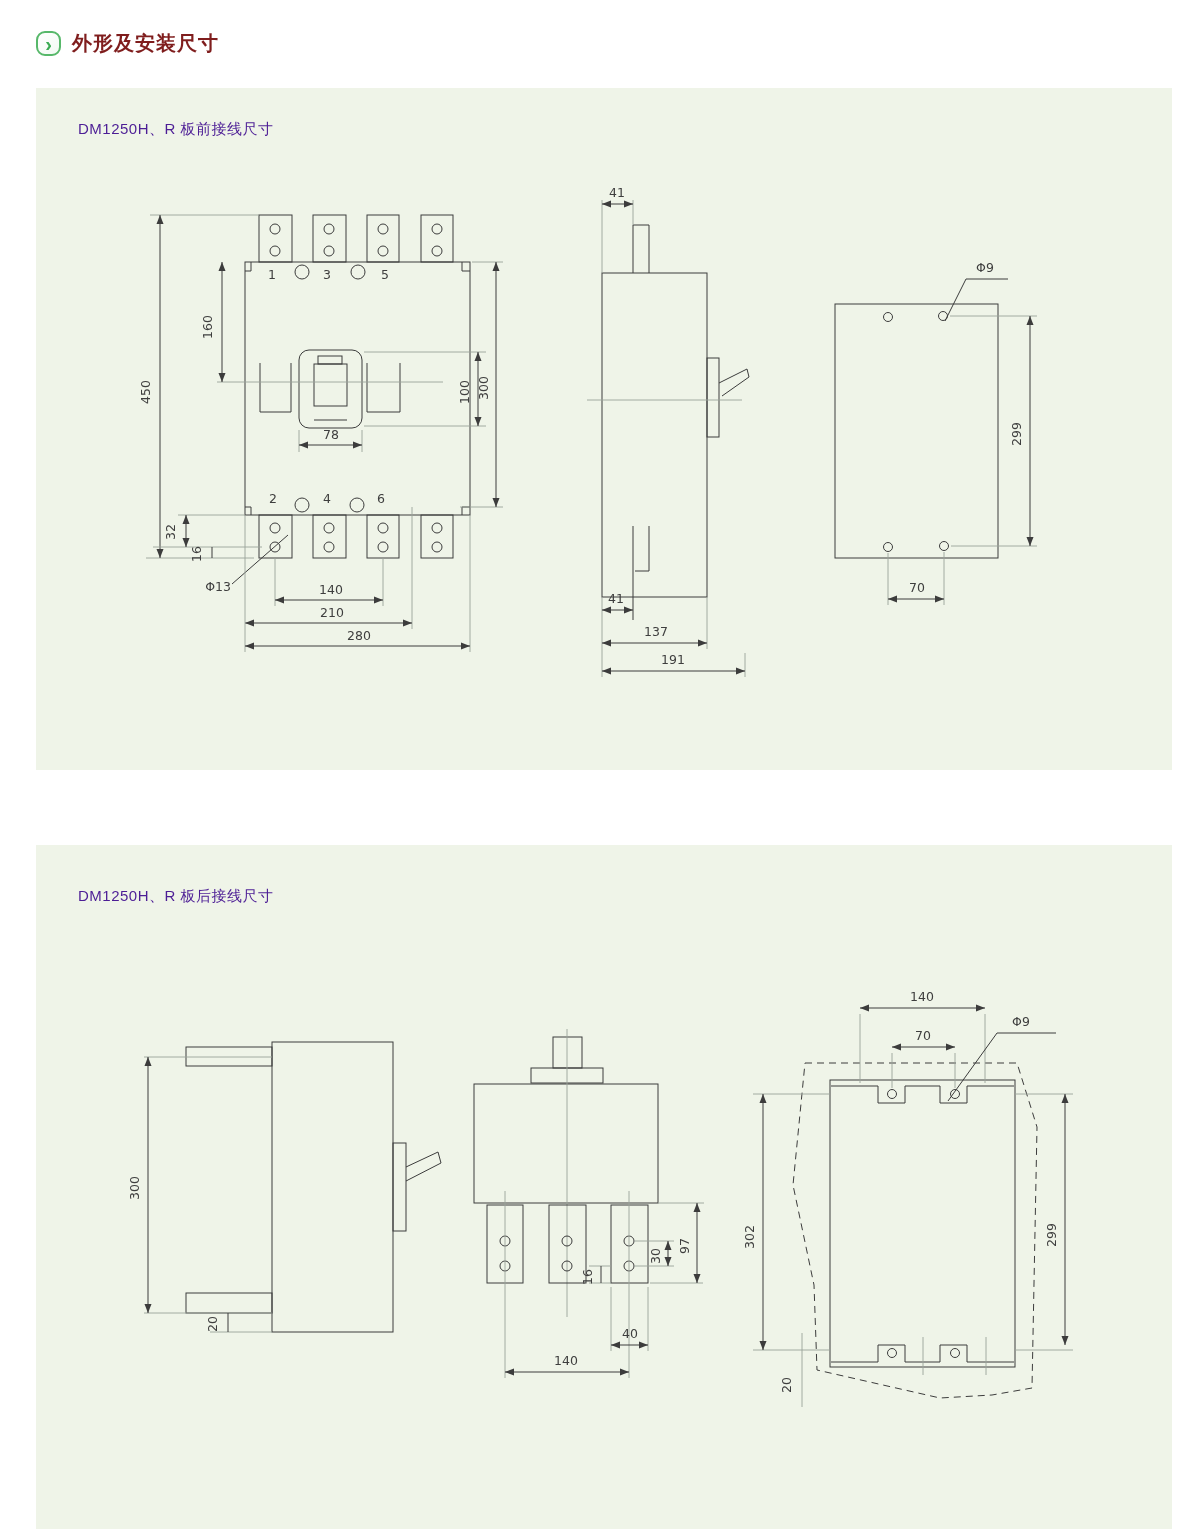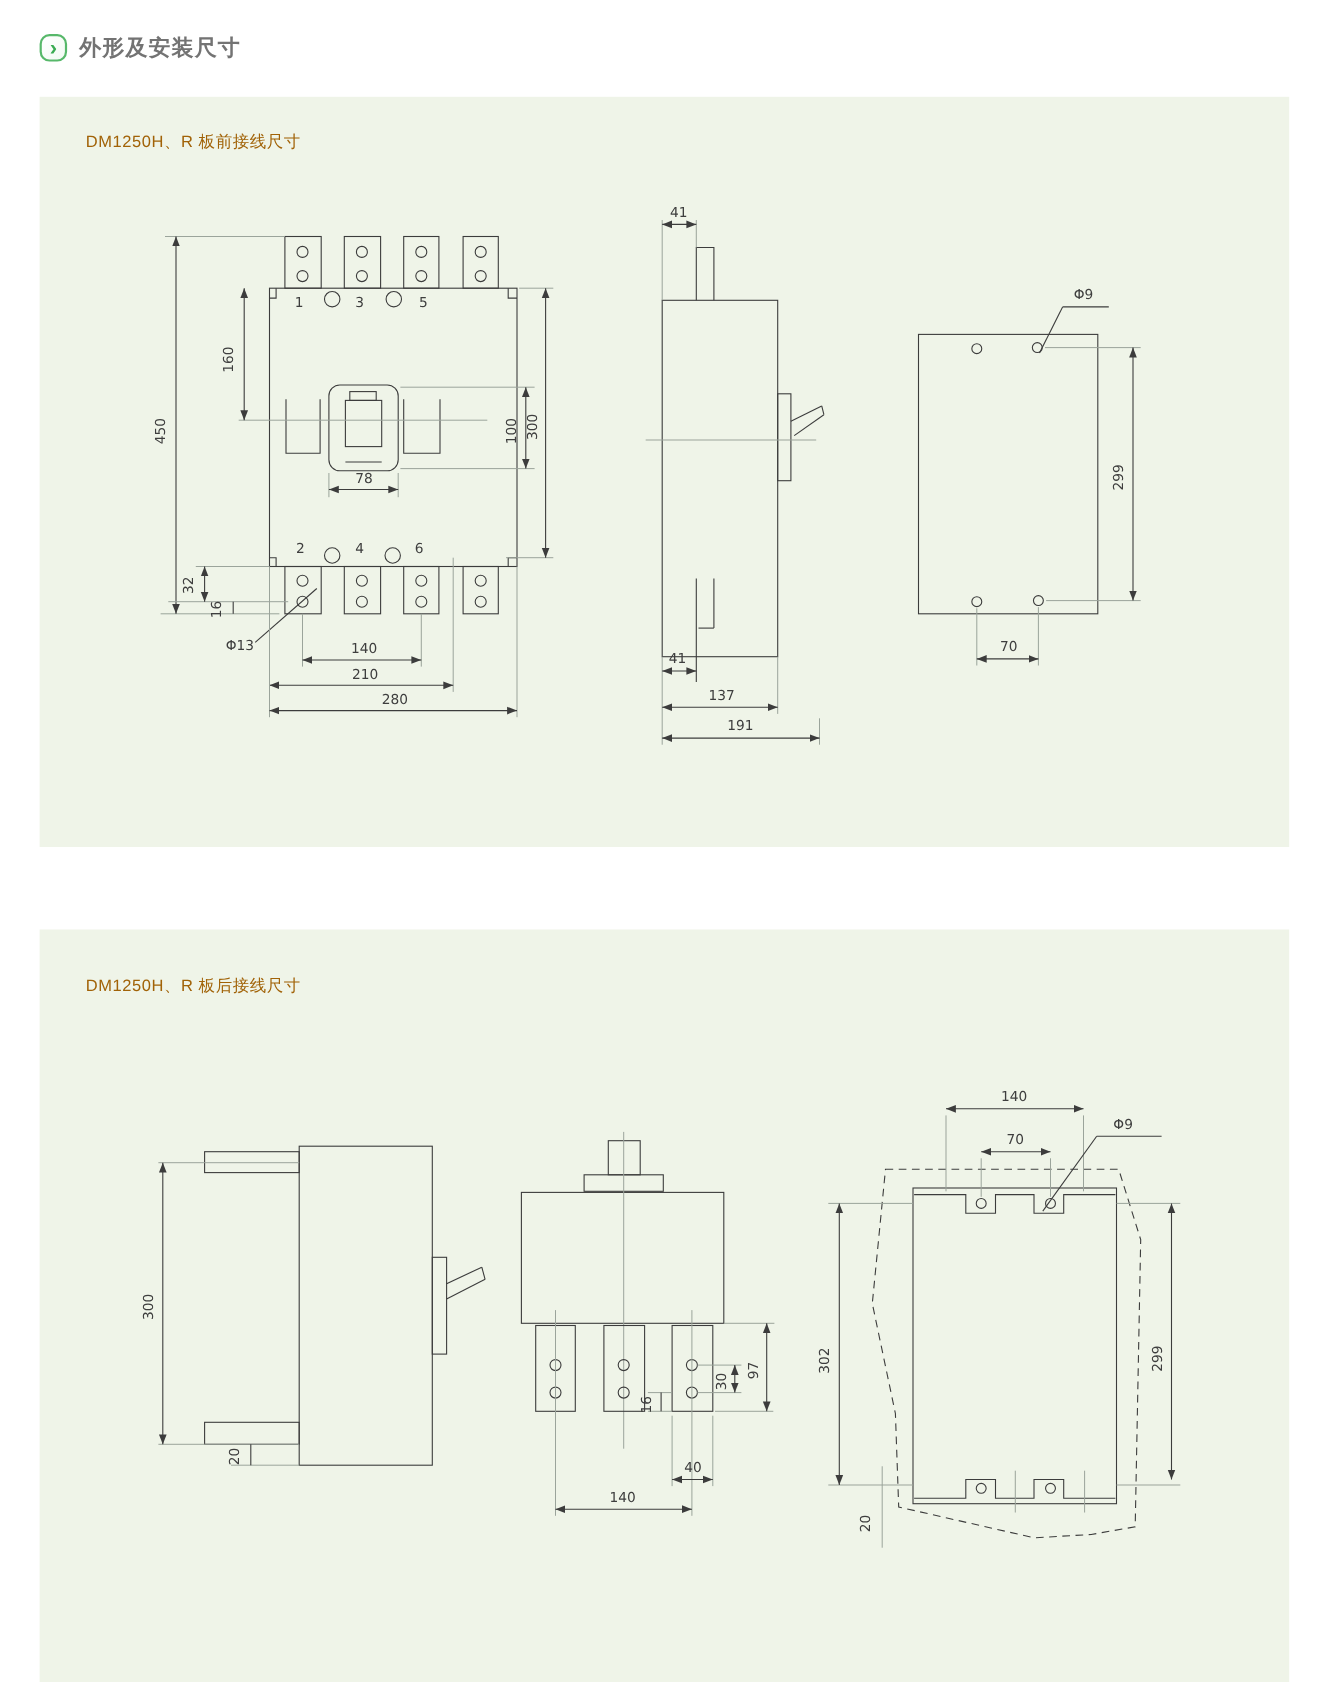--- a/index.html
+++ b/index.html
@@ -1,25 +1,25 @@
 <!DOCTYPE html>
 <html><head>
 <meta charset="utf-8">
 <style>
   html,body{margin:0;padding:0;background:#ffffff;}
   .page{position:relative;width:1204px;height:1529px;background:#fff;font-family:"Liberation Sans",sans-serif;overflow:hidden;}
   .hdr{position:absolute;left:36px;top:30px;display:flex;align-items:center;gap:11px;}
   .hicon{width:25px;height:25px;border:2px solid #57b86a;border-radius:9px;color:#3aab52;
          display:flex;align-items:center;justify-content:center;font-size:20px;font-weight:bold;
          line-height:1;box-sizing:border-box;background:linear-gradient(135deg,#ffffff, #f2faf3);}
-  .htitle{font-size:20px;font-weight:600;color:#737373;letter-spacing:1px;}
+  .htitle{font-size:20px;font-weight:600;color:#7f1d1d;letter-spacing:1px;}
   .panel{position:absolute;left:36px;width:1136px;background:#eff4e8;}
   .p1{top:88px;height:682px;}
   .p2{top:845px;height:729px;}
-  .ptitle{position:absolute;left:42px;top:32px;font-size:15px;color:#a16207;letter-spacing:0.5px;}
+  .ptitle{position:absolute;left:42px;top:32px;font-size:15px;color:#4c1d95;letter-spacing:0.5px;}
   .p2 .ptitle{top:42px;}
   svg{position:absolute;left:0;top:0;width:100%;height:100%;}
   .ln{stroke:#3c3c3c;fill:none;stroke-width:1;}
   .thin{stroke:#9aa39a;fill:none;stroke-width:0.9;}
   .dash{stroke-dasharray:7 5;}
   text{fill:#3e3e3e;font-family:"DejaVu Sans","Liberation Sans",sans-serif;font-size:12.5px;text-anchor:middle;}
 </style>
 </head>
 <body>
 

